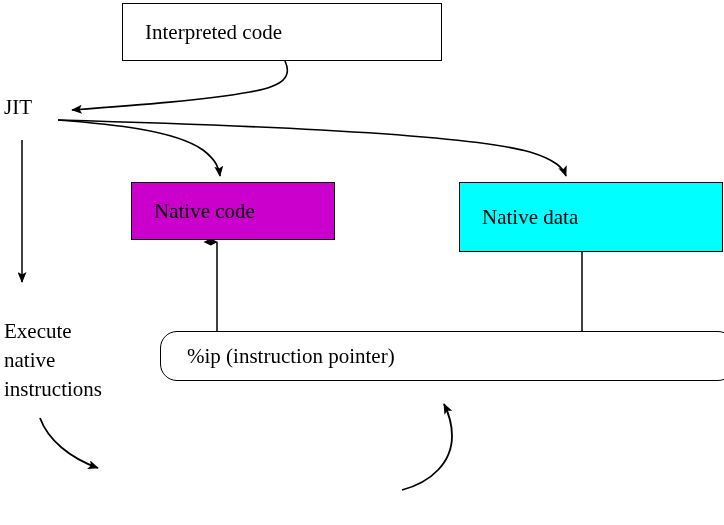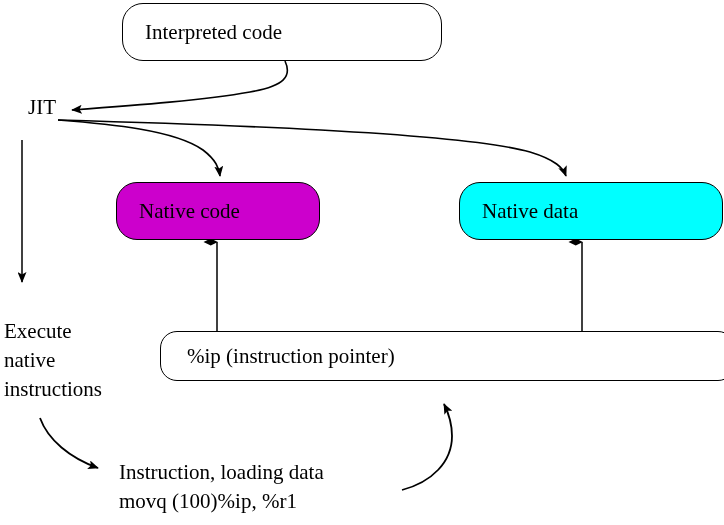--- a/index.html
+++ b/index.html
@@ -25,21 +25,20 @@
     pointer-events: none;
   }
   .node {
     position: absolute;
     box-sizing: border-box;
     display: flex;
     align-items: center;
     font-size: 21px;
     line-height: 1.15;
     color: #000000;
-    border-radius: 21px;
   }
   .box {
     border: 1.4px solid #000000;
     padding-left: 22px;
   }
   .rounded {
     border: 1.8px solid #000000;
     border-radius: 17px;
     justify-content: space-between;
     padding-left: 26px;
@@ -52,44 +51,43 @@
     white-space: pre-line;
   }
   #interpreted-code-box {
     left: 122px;
     top: 3px;
     width: 320px;
     height: 58px;
     background: #ffffff;
   }
   #native-code-box {
-    left: 116px;
+    left: 131px;
     top: 182px;
     width: 204px;
     height: 58px;
     background: #cc00cc;
   }
   #native-data-box {
     left: 459px;
     top: 182px;
     width: 264px;
-    height: 58px;
+    height: 70px;
     background: #00ffff;
   }
   #ip-box {
     left: 160px;
     top: 331px;
     width: 575px;
     height: 50px;
     background: #ffffff;
   }
   #jit-label {
     left: 4px;
     top: 93px;
-    margin-left: 24px;
   }
   #execute-label {
     left: 4px;
     top: 317px;
     font-family: Liberation Serif, serif;
   }
   #instruction-label {
     left: 119px;
     top: 458px;
   }
@@ -141,16 +139,14 @@
   </div>
 
   <div class="node plain" id="execute-label">Execute
 native
 instructions</div>
 
   <div class="node box rounded" id="ip-box">
     <span>%ip (instruction pointer)</span>
   </div>
 
-  <div class="node plain" id="instruction-label">Instruction, loading data
-movq (100)%ip, %r1</div>
 
 </div>
 
 </body></html>

